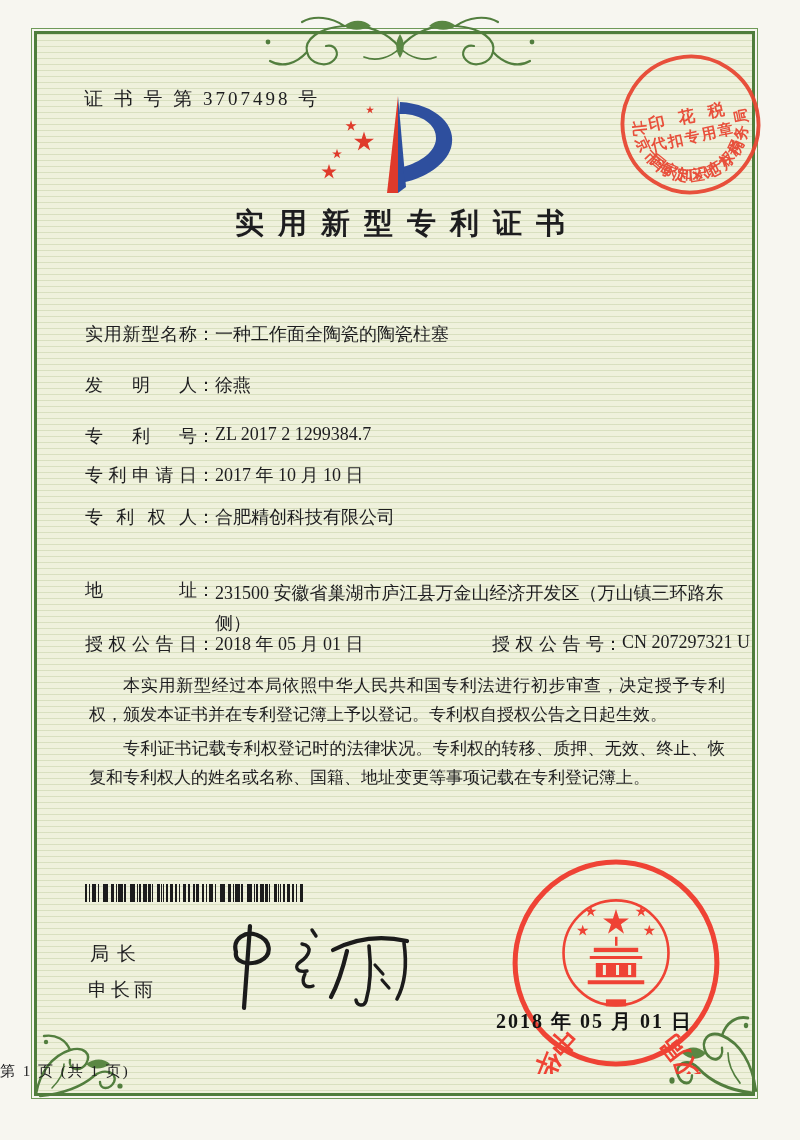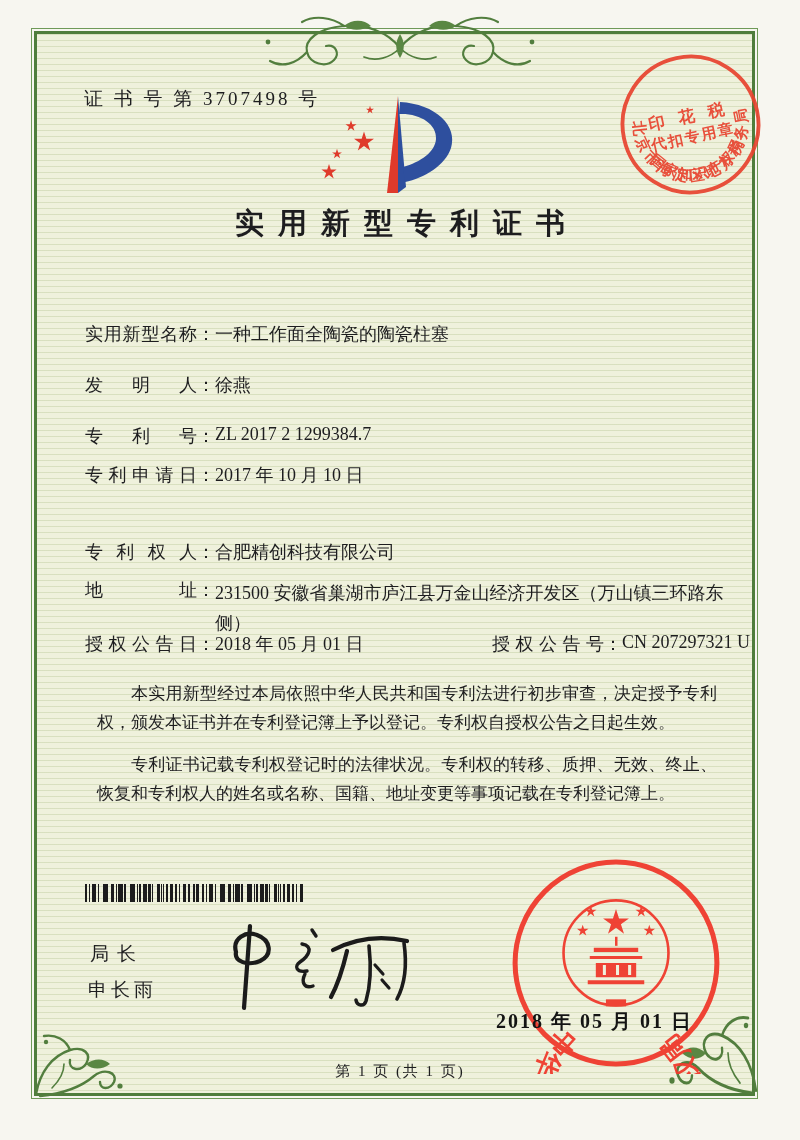--- a/index.html
+++ b/index.html
@@ -24,35 +24,35 @@
   }
   .abs{position:absolute;}
   .cert-no{left:84px;top:86px;font-size:19px;letter-spacing:3px;}
   .title{left:0;right:0;top:204px;text-align:center;font-size:29px;font-weight:bold;
          letter-spacing:14px;text-indent:14px;}
   .field-row{left:85px;font-size:18px;white-space:nowrap;}
   .flabel{display:inline-block;width:112px;text-align:justify;text-align-last:justify;vertical-align:top;}
   .fcolon{vertical-align:top;}
   .fvalue{vertical-align:top;}
   .fvalue.wrap{display:inline-block;width:512px;white-space:normal;line-height:30px;}
-  .r0{top:322px}.r1{top:373px}.r2{top:424px}.r3{top:463px}.r4{top:540px}
+  .r0{top:322px}.r1{top:373px}.r2{top:424px}.r3{top:463px}.r4{top:505px}
   .r5{top:578px}.r6{top:632px}
   .grant-right{left:452px;top:632px;font-size:18px;white-space:nowrap;margin-left:40px;}
   .body-text{left:84px;top:666px;width:646px;font-size:17px;line-height:29px;text-align:justify;}
-  .body-text p{margin:13px;text-indent:2em;}
+  .body-text p{margin:5px;text-indent:2em;}
   .barcode{
     left:85px;top:884px;width:218px;height:18px;
     background:
       repeating-linear-gradient(90deg,#1c1c1c 0 2px,rgba(0,0,0,0) 2px 4px,#1c1c1c 4px 5px,rgba(0,0,0,0) 5px 9px),
       repeating-linear-gradient(90deg,#1c1c1c 0 1px,rgba(0,0,0,0) 1px 7px,#1c1c1c 7px 10px,rgba(0,0,0,0) 10px 13px);
   }
   .signer-title{left:90px;top:941px;font-size:19px;letter-spacing:8px;}
   .signer-name{left:88px;top:977px;font-size:19px;letter-spacing:4px;}
   .seal-date{left:496px;top:1008px;font-size:20px;font-weight:bold;letter-spacing:2px;color:#141414;}
-  .footer{left:0;right:0;top:1062px;text-align:center;font-size:15px;letter-spacing:2px;}
+  .footer{left:0;right:0;top:1062px;font-size:15px;letter-spacing:2px;}
   .tax-stamp{left:608px;top:42px;transform:rotate(-12deg);opacity:.92;}
   .big-seal{left:505px;top:852px;opacity:.94;}
   svg{display:block;}
 </style>
 </head>
 <body>
 
 <div class="page">
 
   <svg width="0" height="0" aria-hidden="true">

